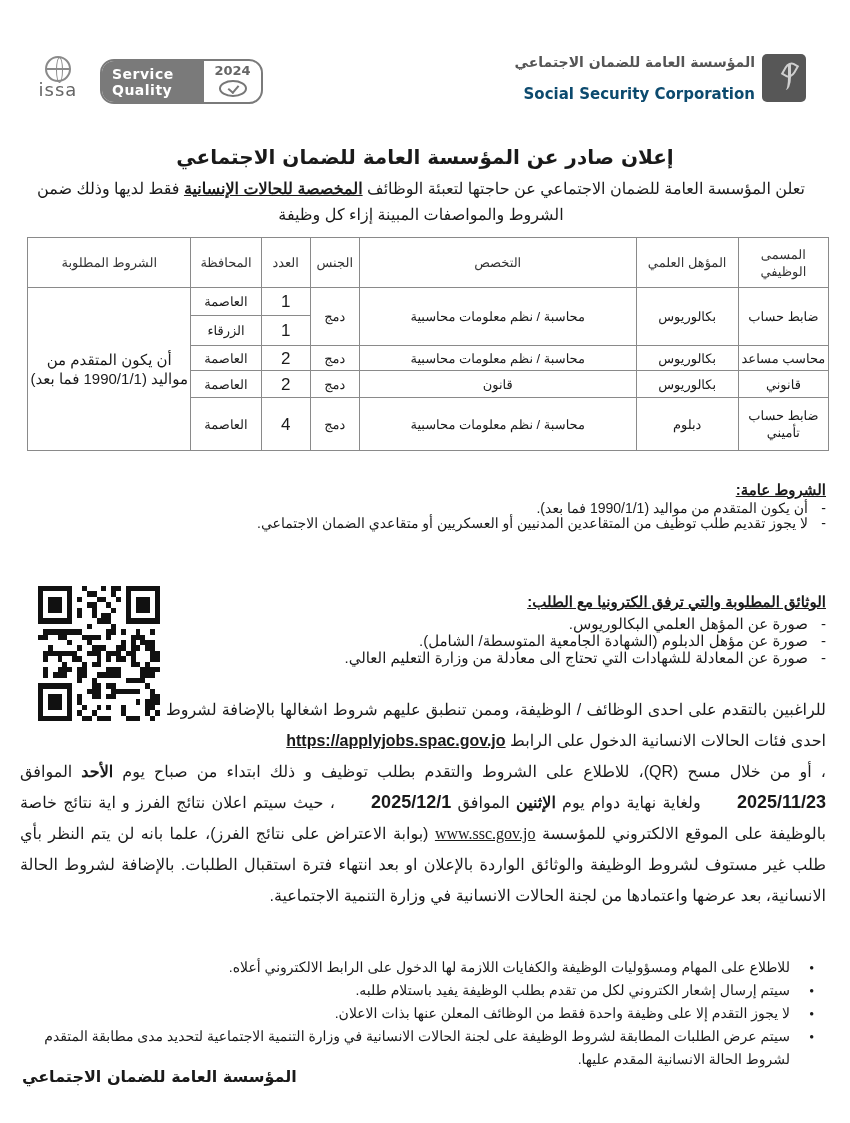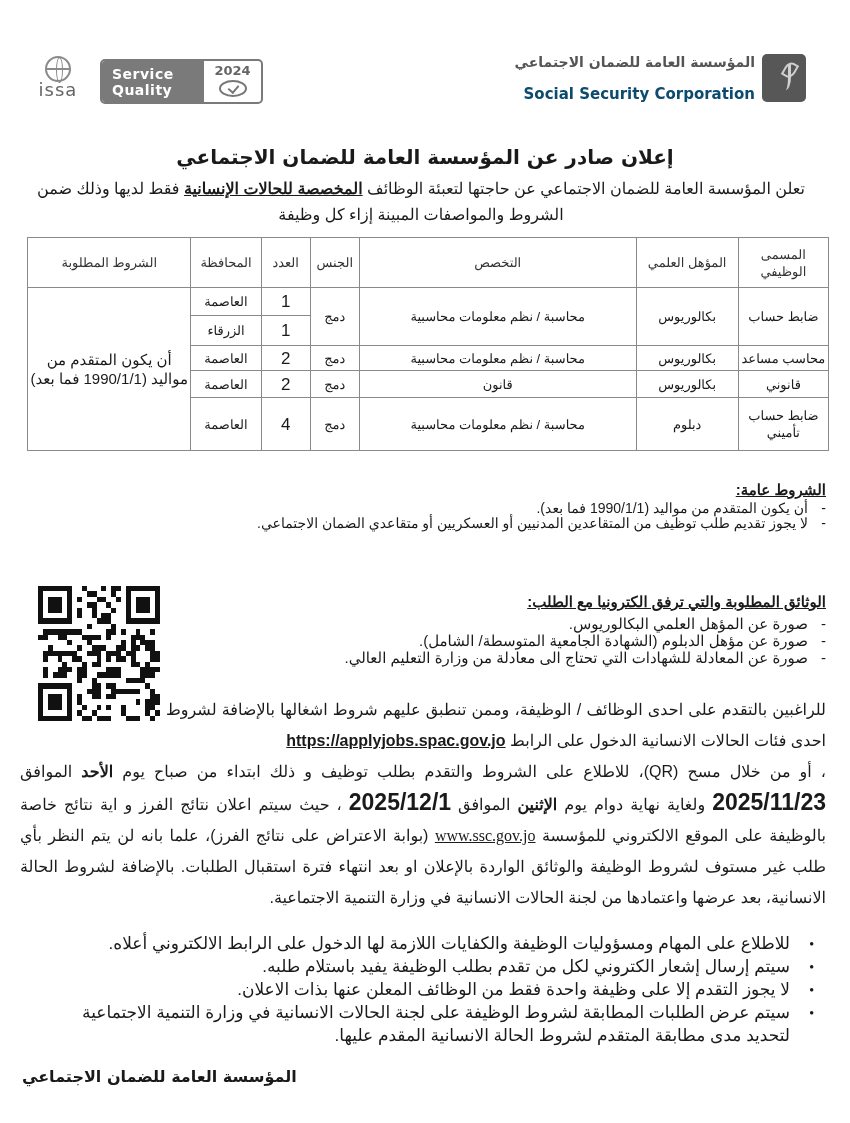--- a/index.html
+++ b/index.html
@@ -7,21 +7,21 @@
   body { position: relative; font-family: "DejaVu Sans", sans-serif; color: #1a1a1a; }
   .abs { position: absolute; }
 
   
   .issa { left: 30px; top: 56px; width: 56px; height: 50px; text-align: center; color: #6d6d6d; }
   .issa .globe { width: 26px; height: 26px; margin: 0 auto; border: 2px solid #8a8a8a; border-radius: 50%; position: relative; }
   .issa .globe::before { content: ""; position: absolute; left: 9px; top: -1px; width: 5px; height: 24px; border: 1.5px solid #8a8a8a; border-radius: 50%; }
   .issa .globe::after { content: ""; position: absolute; left: -1px; top: 10px; width: 24px; height: 1.5px; background: #8a8a8a; }
   .issa .word { font-family: "DejaVu Sans", sans-serif; font-size: 18px; letter-spacing: 1px; color: #666; margin-top: -2px; line-height: 20px; }
 
-  .sq { left: 100px; top: 59px; width: 163px; height: 45px; border: 2px solid #7a7a7a; border-radius: 5px; display: flex; overflow: hidden; }
+  .sq { left: 100px; top: 59px; width: 163px; height: 45px; border: 2px solid #7a7a7a; border-radius: 14px; display: flex; overflow: hidden; }
   .sq .left { background: #7a7a7a; color: #fff; width: 102px; font-weight: bold; font-size: 14px; line-height: 16px; padding: 5px 0 0 10px; letter-spacing: 0.5px; }
   .sq .right { flex: 1; text-align: center; color: #666; font-weight: bold; font-size: 13px; padding-top: 2px; }
   .sq .check { width: 28px; height: 17px; border: 2px solid #777; border-radius: 50%; margin: 2px auto 0; position: relative; }
   .sq .check::after { content: ""; position: absolute; left: 9px; top: 1px; width: 5px; height: 8px; border-right: 2px solid #777; border-bottom: 2px solid #777; transform: rotate(40deg); }
 
   .ssc { right: 95px; top: 52px; text-align: right; }
   .ssc .ar { font-size: 14px; font-weight: bold; color: #555; direction: rtl; line-height: 20px; }
   .ssc .en { font-size: 15px; font-weight: bold; color: #0c4a6e; line-height: 22px; margin-top: 11px; }
   .ssc-logo { right: 44px; top: 54px; width: 44px; height: 48px; background: #575757; border-radius: 5px; }
   .ssc-logo::before { content: ""; position: absolute; left: 18px; top: 10px; width: 8px; height: 26px; border-right: 3px solid #d0d0d0; border-radius: 0 0 50% 0; }
@@ -53,24 +53,24 @@
   
   .qr { left: 38px; top: 586px; width: 122px; height: 135px; display: grid; grid-template-columns: repeat(25, 1fr); grid-template-rows: repeat(25, 1fr); }
   .qr i { display: block; }
   .qr i.b { background: #111; }
 
   
   .para { right: 24px; top: 694px; width: 660px; font-family: "Liberation Sans", sans-serif; font-size: 16px; line-height: 31px; direction: rtl; text-align: justify; }
   .para2 { right: 24px; top: 756px; width: 806px; font-family: "Liberation Sans", sans-serif; font-size: 16px; line-height: 31px; direction: rtl; text-align: justify; }
   .link { text-decoration: underline; font-weight: bold; direction: ltr; unicode-bidi: embed; }
   .link2 { text-decoration: underline; font-family: "Liberation Serif", serif; direction: ltr; unicode-bidi: embed; }
-  .date { font-weight: bold; font-size: 23px; }
+  .date { font-weight: bold; font-size: 18px; margin-left: 30px; }
 
   
-  .bul { right: 24px; top: 932px; width: 790px; font-family: "Liberation Sans", sans-serif; font-size: 17px; direction: rtl; list-style: none; }
+  .bul { right: 24px; top: 956px; width: 790px; font-family: "Liberation Sans", sans-serif; font-size: 14px; direction: rtl; list-style: none; }
   .bul li { position: relative; padding-right: 36px; line-height: 23px; }
   .bul li::before { content: "●"; position: absolute; right: 12px; font-size: 8px; }
   .footer-sig { left: 22px; top: 1067px; font-family: "DejaVu Sans", sans-serif; font-weight: bold; font-size: 16px; direction: rtl; }
 </style>
 </head>
 <body>
 
 <div class="abs issa">
   <div class="globe"></div>
   <div class="word">issa</div>

